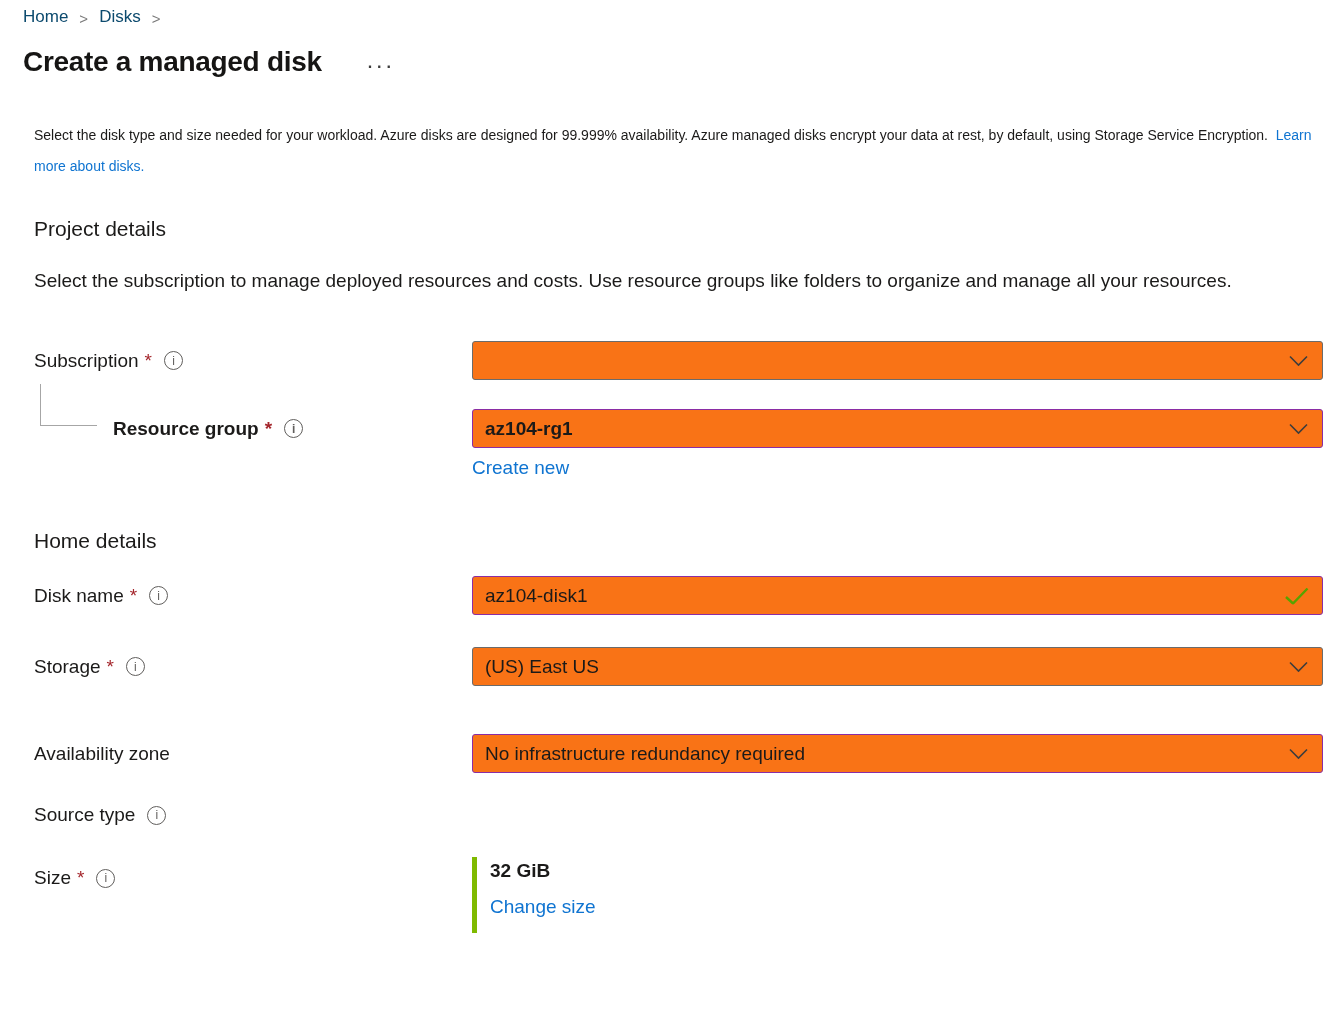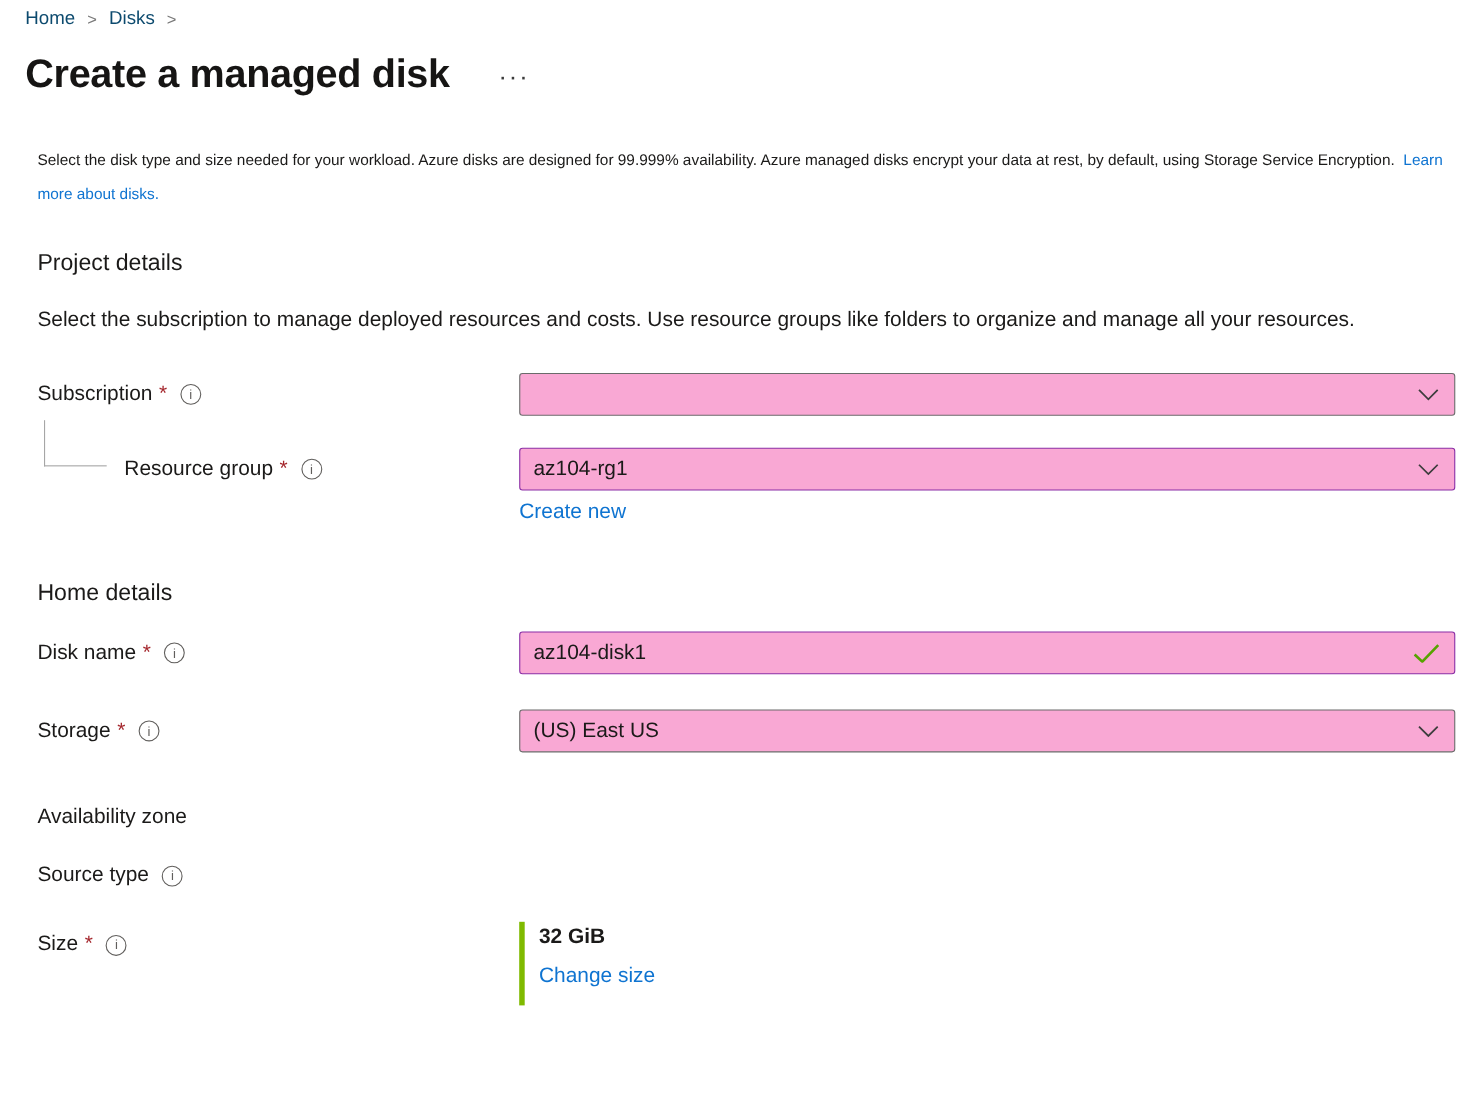--- a/index.html
+++ b/index.html
@@ -9,47 +9,47 @@
     background:#ffffff; color:#1b1a19;
     font-family:"Liberation Sans", sans-serif;
   }
   
   .breadcrumb { padding:7px 0 0 23px; font-size:17px; display:flex; align-items:center; }
   .crumb { color:#0c4a6e; cursor:pointer; text-decoration:none; }
   .crumb-sep { color:#7a7a7a; margin:0 11px; font-size:15px; transform:translateY(1px); }
 
   
   .title-row { margin:19px 0 0 23px; display:flex; align-items:center; }
-  .page-title { margin:0; font-size:36px; font-weight:700; letter-spacing:-0.3px; color:#161514; }
+  .page-title { margin:0; font-size:28px; font-weight:700; letter-spacing:-0.3px; color:#161514; }
   .more-btn { margin-left:46px; color:#3b3b3b; font-size:16px; font-weight:700; letter-spacing:4px; cursor:pointer; transform:translateY(5px); }
 
   
   .intro { margin:42px 20px 0 34px; font-size:14px; line-height:31px; max-width:1288px; }
   .text-link { color:#0f74d1; cursor:pointer; }
 
   
   .section-h { margin:35px 0 0 34px; font-size:21px; font-weight:400; color:#1b1a19; }
   .section-desc { margin:24px 0 0 34px; font-size:19px; line-height:31px; max-width:1272px; }
 
   
   .form-row { display:flex; align-items:center; margin-left:34px; width:1289px; position:relative; }
   .label-cell { flex:0 0 438px; width:438px; display:flex; align-items:center; font-size:19px; }
   .req-mark { color:#a4262c; margin-left:6px; }
   .info-icon { width:19px; height:19px; flex:0 0 auto; border:1px solid #605e5c; border-radius:50%;
     display:inline-flex; align-items:center; justify-content:center;
     font-size:12px; line-height:1; color:#605e5c; margin-left:12px; cursor:default; }
   .field-cell { flex:1; }
-  .control { position:relative; height:39px; border:1px solid #6b6b6b; border-radius:3px; background:#f9a8d4;
+  .control { position:relative; height:39px; border:1px solid #6b6b6b; border-radius:3px; background:#f97316;
     display:flex; align-items:center; padding:0 46px 0 12px; font-size:19px; cursor:pointer; }
   .control.changed { border-color:#8a2da5; }
   .chev { position:absolute; right:14px; top:50%; transform:translateY(-50%); }
   .check { position:absolute; right:13px; top:50%; transform:translateY(-50%); }
 
-  .row-subscription { margin-top:33px; }
-  .row-rg { margin-top:29px; }
+  .row-subscription { margin-top:45px; }
+  .row-rg { margin-top:29px;font-weight:bold; }
   .row-rg .label-cell { padding-left:79px; }
   .tree-connector { position:absolute; left:6px; top:-25px; width:57px; height:42px;
     border-left:1px solid #a6a6a6; border-bottom:1px solid #a6a6a6; }
   .create-new { margin:9px 0 0 472px; font-size:19px; }
 
   .h-disk { margin-top:50px; }
   .row-diskname { margin-top:23px; }
   .row-region { margin-top:32px; }
   .row-az { margin-top:48px;justify-content:space-between; }
   .row-source { margin-top:31px; }
@@ -156,20 +156,28 @@
           <polyline points="1,1 9.5,9.5 18,1" fill="none" stroke="#3d3d3d" stroke-width="1.6"></polyline>
         </svg>
     </div>
   </div>
 </div>
 
 <div class="form-row row-az">
   <div class="label-cell">
     <span>Availability zone</span>
   </div>
+  <div class="field-cell">
+    <div class="control changed">
+      <span>No infrastructure redundancy required</span>
+      <svg class="chev" width="19" height="11" viewBox="0 0 19 11">
+          <polyline points="1,1 9.5,9.5 18,1" fill="none" stroke="#3d3d3d" stroke-width="1.6"></polyline>
+        </svg>
+    </div>
+  </div>
 </div>
 
 <div class="form-row row-source">
   <div class="label-cell">
     <span>Source type</span>
     <span class="info-icon">
         <span>i</span>
       </span>
   </div>
 </div>

